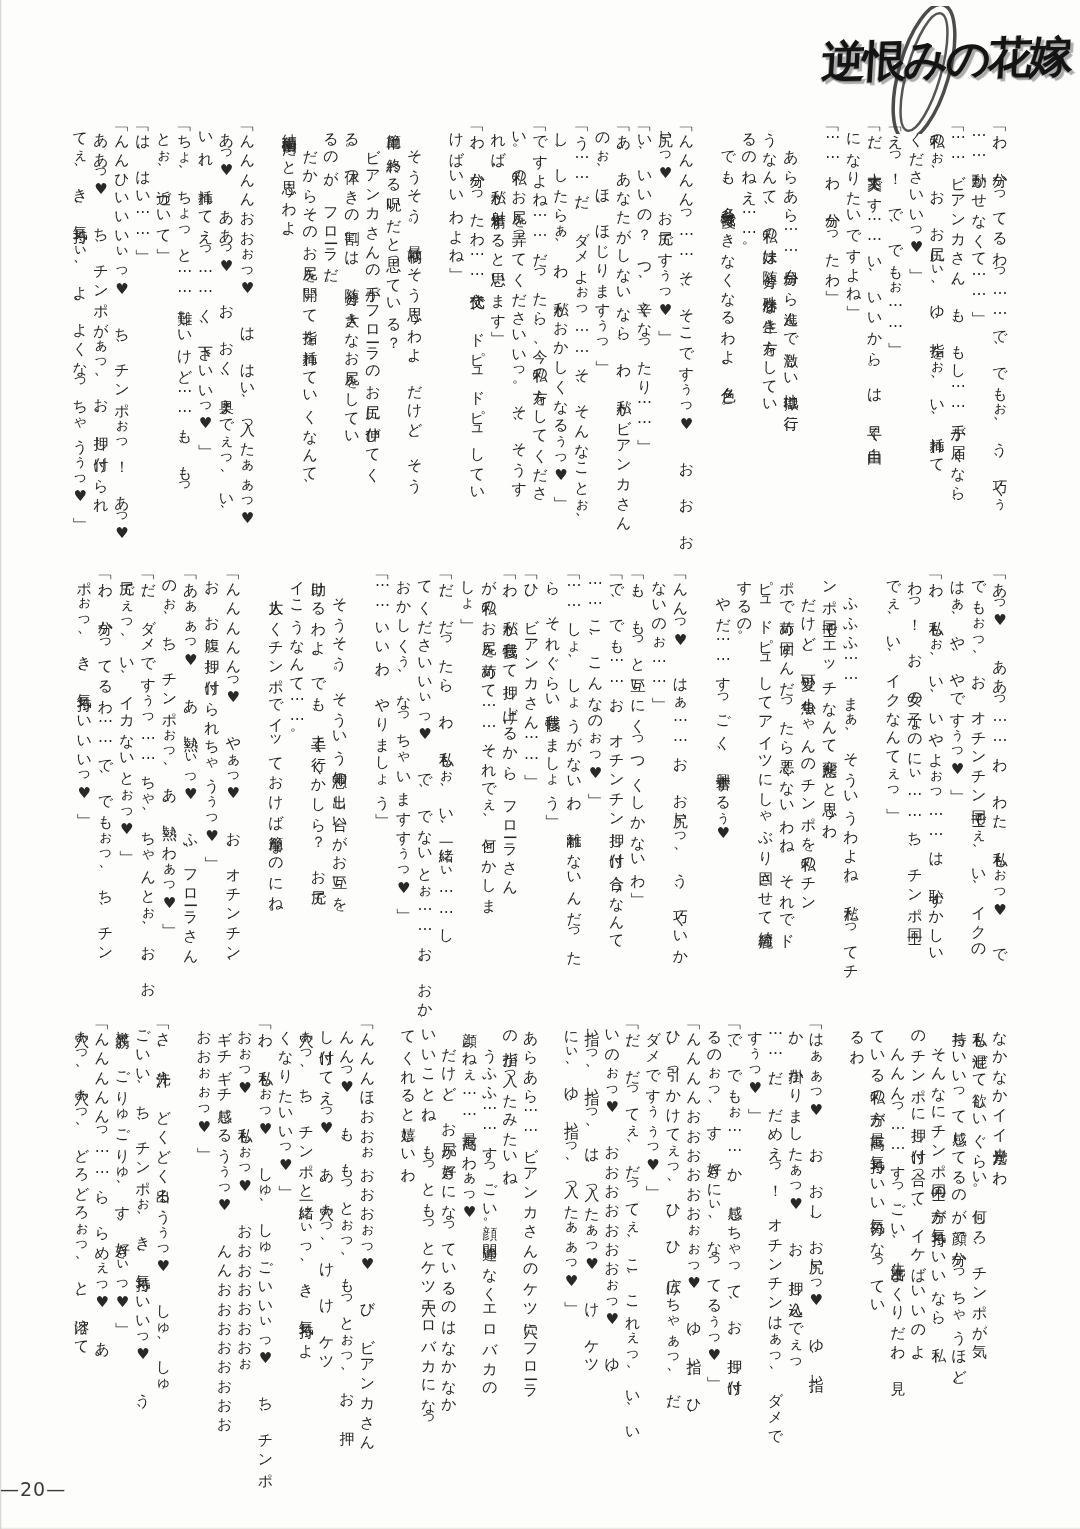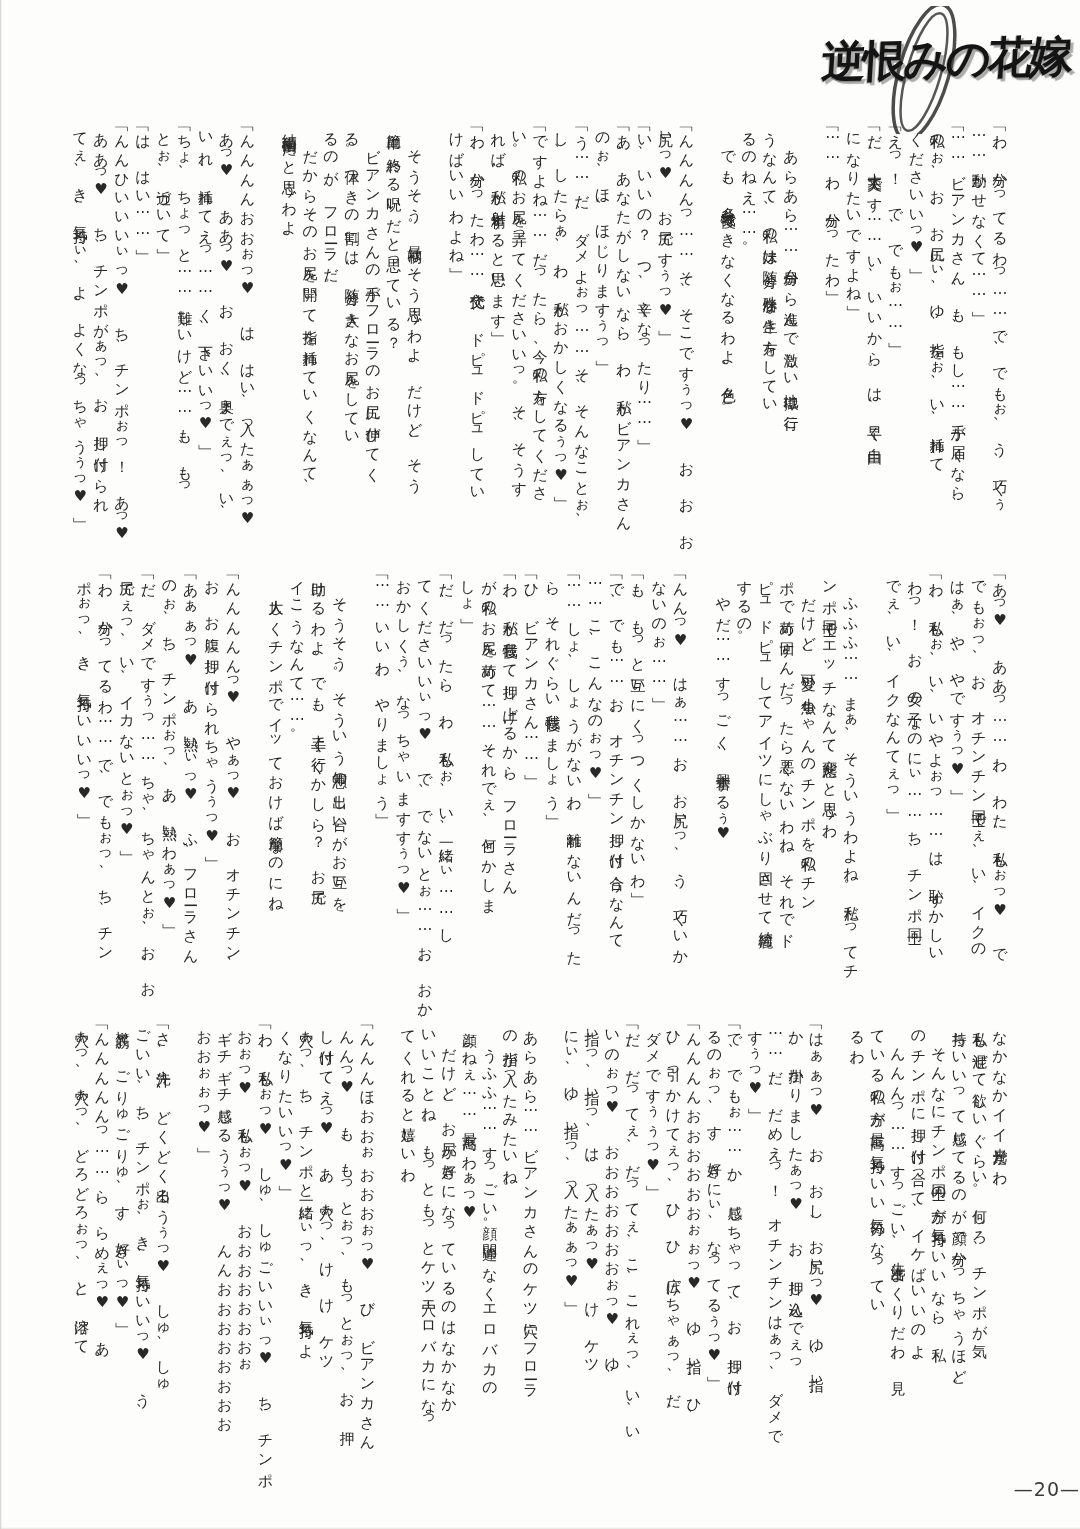--- a/index.html
+++ b/index.html
@@ -54,25 +54,24 @@
     color: #282828;
   }
   .b1 { top: 122px;  height: 442px; line-height: 20.9px; }
   .b2 { top: 570px;  height: 442px; line-height: 21.3px; }
   .b3 { top: 1020px; height: 442px; line-height: 20.4px; }
   
   .page-number {
     position: absolute;
     left: 0; right: 0;
     top: 1478px;
-    text-align: right;
+    text-align: left;
     font-size: 19px;
     letter-spacing: 1px;
     color: #3a3a3a;
-    padding-left: 35px;
   }
 </style>
 </head>
 <body>
 
 <div class="page">
 
   <div class="edge-left"></div>
   <div class="edge-bottom"></div>
 

